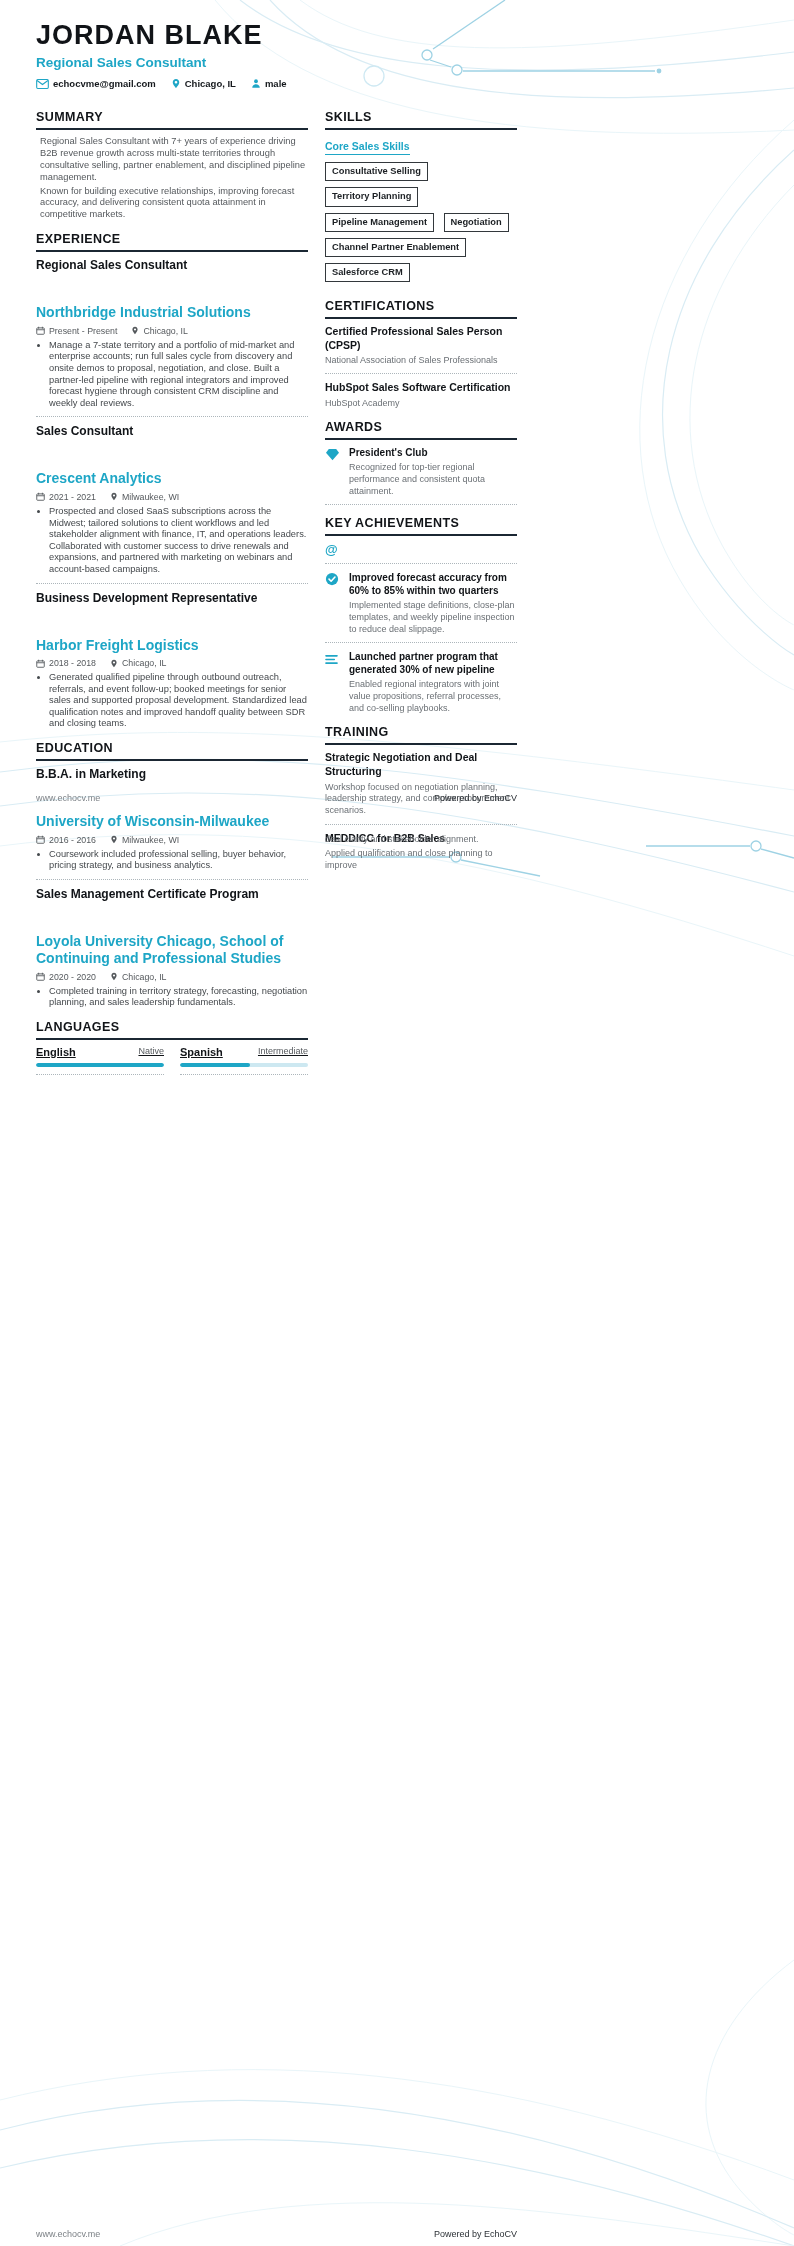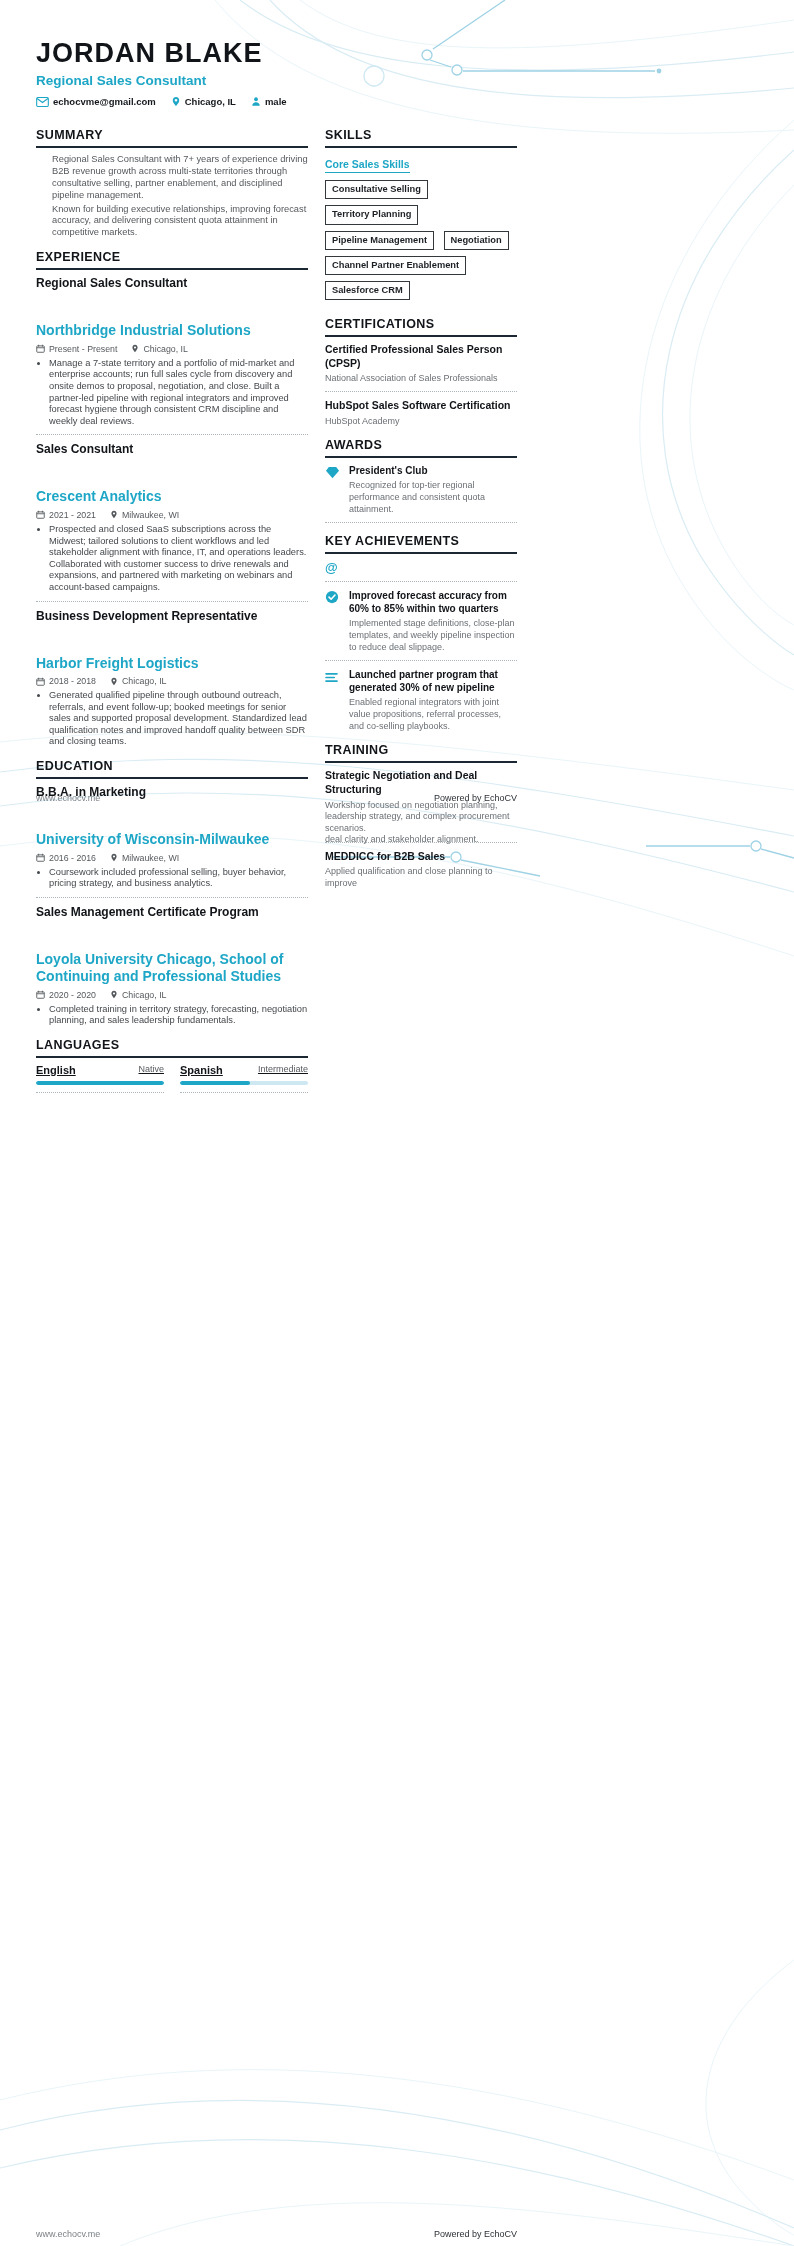--- a/index.html
+++ b/index.html
@@ -11,35 +11,35 @@
   .ln-light{ stroke:#d9ecf4; stroke-width:1.2; fill:none; }
   .ln-xlight{ stroke:#e9f5f9; stroke-width:1; fill:none; }
   .ln-circuit{ stroke:#9ed2e4; stroke-width:1.3; fill:none; }
   .node{ fill:#fff; stroke:#9ed2e4; stroke-width:1.3; }
   .node-dot{ fill:#9ed2e4; }
 
   .page{ position:absolute; left:0; width:794px; z-index:1; }
   .page1{ top:0; height:810px; }
   .page2{ top:810px; height:1436px; }
 
-  .hdr{ padding:38px 0 0 36px; }
+  .hdr{ padding:20px 0 0 36px; }
   .name{ margin:0; font-size:27px; font-weight:bold; letter-spacing:1px; color:var(--ink); }
   .role{ margin-top:4px; font-size:13.5px; font-weight:bold; color:var(--accent); }
   .contact{ display:flex; align-items:center; gap:15px; margin-top:8px; font-size:9.5px; font-weight:bold; color:#15191d; }
   .c-item{ display:inline-flex; align-items:center; gap:4px; }
   .c-item svg{ display:block; }
 
   .cols{ display:flex; padding-left:36px; margin-top:13px; }
   .col-left{ width:272px; }
   .col-right{ width:192px; margin-left:17px; }
 
   .sec{ margin-bottom:11px; }
   .sec-h{ margin:8px 0 6px 0; font-size:12.5px; font-weight:bold; letter-spacing:.4px; color:var(--ink);
           border-bottom:2px solid var(--rule); padding-bottom:4px; }
-  .p-body{ margin:0 0 2px 16px; font-size:9.3px; line-height:1.28; color:#55595d; }
+  .p-body{ margin:0 0 2px 4px; font-size:9.3px; line-height:1.28; color:#55595d; }
 
   .job{ margin-top:2px; }
   .job-title{ font-size:12px; font-weight:bold; margin-bottom:3px; }
   .job-company{ font-size:14px; font-weight:bold; color:var(--accent); margin-bottom:4px; line-height:1.25;margin-top:32px; }
   .job-meta{ display:flex; align-items:center; gap:14px; font-size:8.8px; color:#55595d; margin-bottom:4px; }
   .meta-item{ display:inline-flex; align-items:center; gap:4px; }
   .bullets{ margin:0; padding-left:13px; }
   .bullets li{ font-size:9.3px; line-height:1.25; color:#44484c; }
   .dotsep{ border-top:1px dotted #adb6bb; margin:7px 0; }
 

